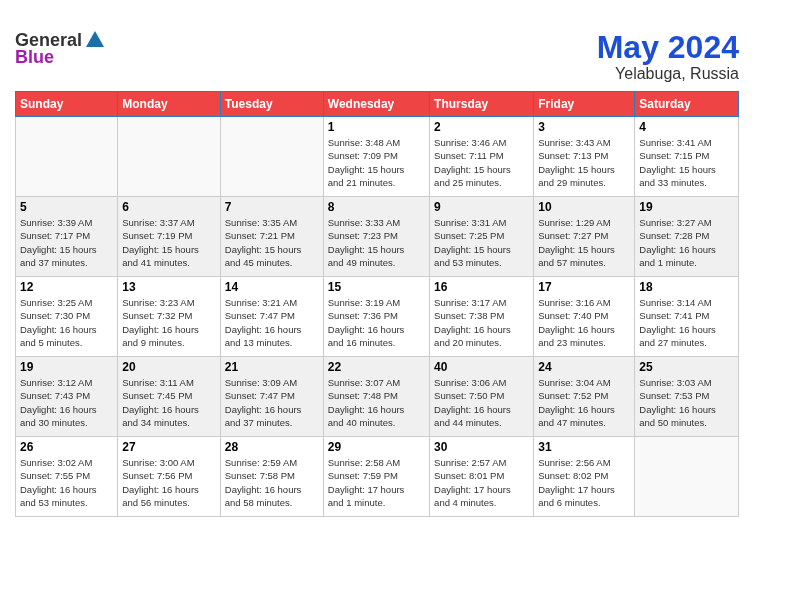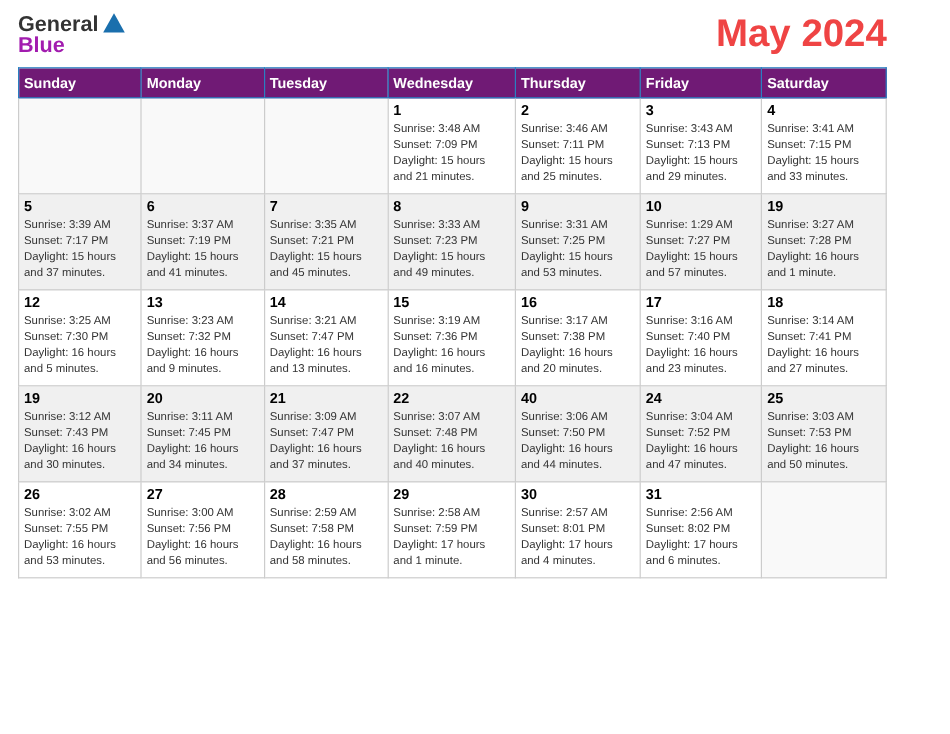--- a/index.html
+++ b/index.html
@@ -6,53 +6,54 @@
     body {
       width: 792px;
       height: 612px;
       font-family: Arial, sans-serif;
       background: #fff;
       overflow: hidden;
     }
     .container {
       width: 754px;
       padding: 10px 15px;
+      margin-top: 20px;
     }
     .header-area {
       display: flex;
       justify-content: space-between;
       align-items: flex-start;
       margin-bottom: 8px;
     }
     .logo {
       display: flex;
       align-items: center;
     }
     .logo-general { color: #333; }
     .logo-blue { color: #1a6fad; }
     .title-area {
       text-align: right;
     }
     .month-title {
       font-size: 32px;
       font-weight: bold;
-      color: #ef4444;
+      color: #1d4ed8;
       line-height: 1.1;
     }
     .location-title {
       font-size: 16px;
       color: #333;
     }
     .calendar {
       width: 100%;
       border-collapse: collapse;
       font-size: 10px;
     }
     .calendar th {
-      background-color: #701a75;
+      background-color: #ef4444;
       color: white;
       padding: 5px 4px;
       text-align: left;
       font-size: 12px;
       font-weight: bold;
       border: 1px solid #2a7fc1;
     }
     .calendar td {
       border: 1px solid #ccc;
       vertical-align: top;
@@ -89,20 +90,21 @@
           <span class="logo-general" style="font-size:18px;font-weight:bold;">General</span>
           <svg width="22" height="22" viewBox="0 0 22 22" style="margin-left:2px;margin-top:-2px;">
             <polygon points="11,2 20,18 2,18" fill="#1a6fad"></polygon>
           </svg>
         </div>
         <div class="logo-blue" style="font-size:18px;font-weight:bold;color:#a21caf;margin-top:-4px;">Blue</div>
       </div>
     </div>
     <div class="title-area">
       <div class="month-title">May 2024</div>
+      <div class="location-title">Yelabuga, Russia</div>
     </div>
   </div>
 
   <table class="calendar" id="cal-table">
     <thead id="cal-head">
         <tr>
           <th>Sunday</th>
           <th>Monday</th>
           <th>Tuesday</th>
           <th>Wednesday</th>

